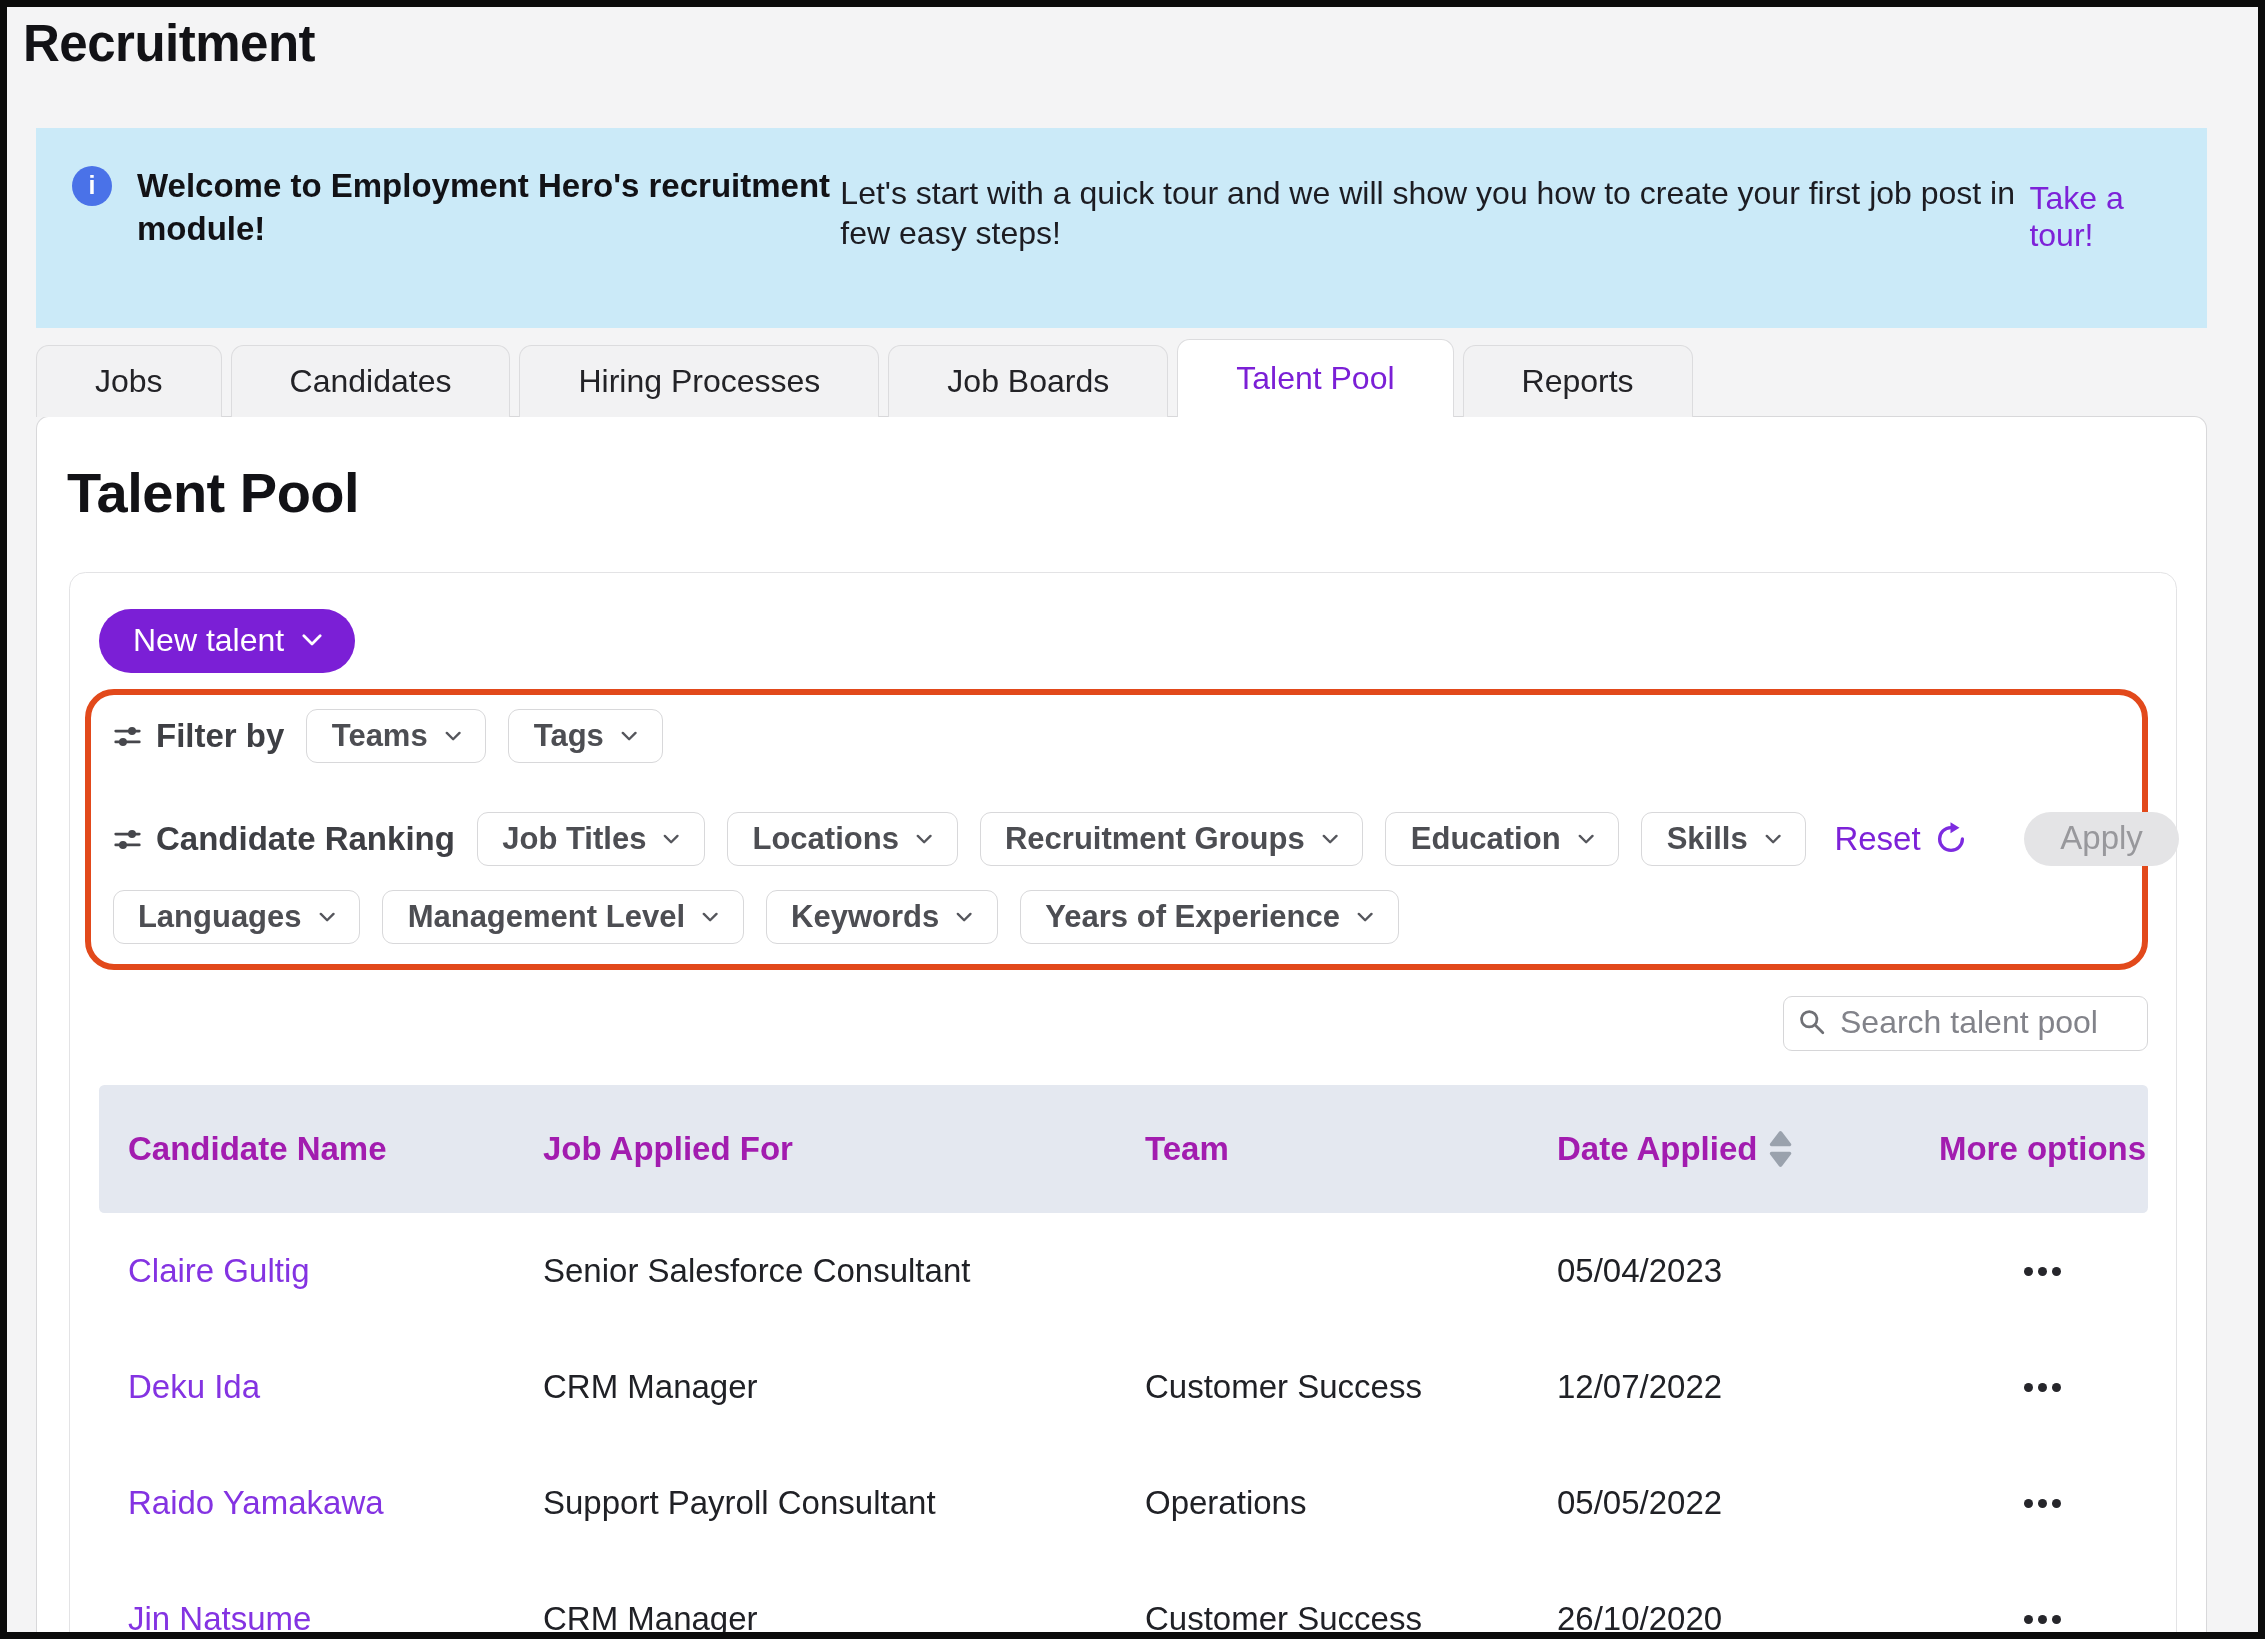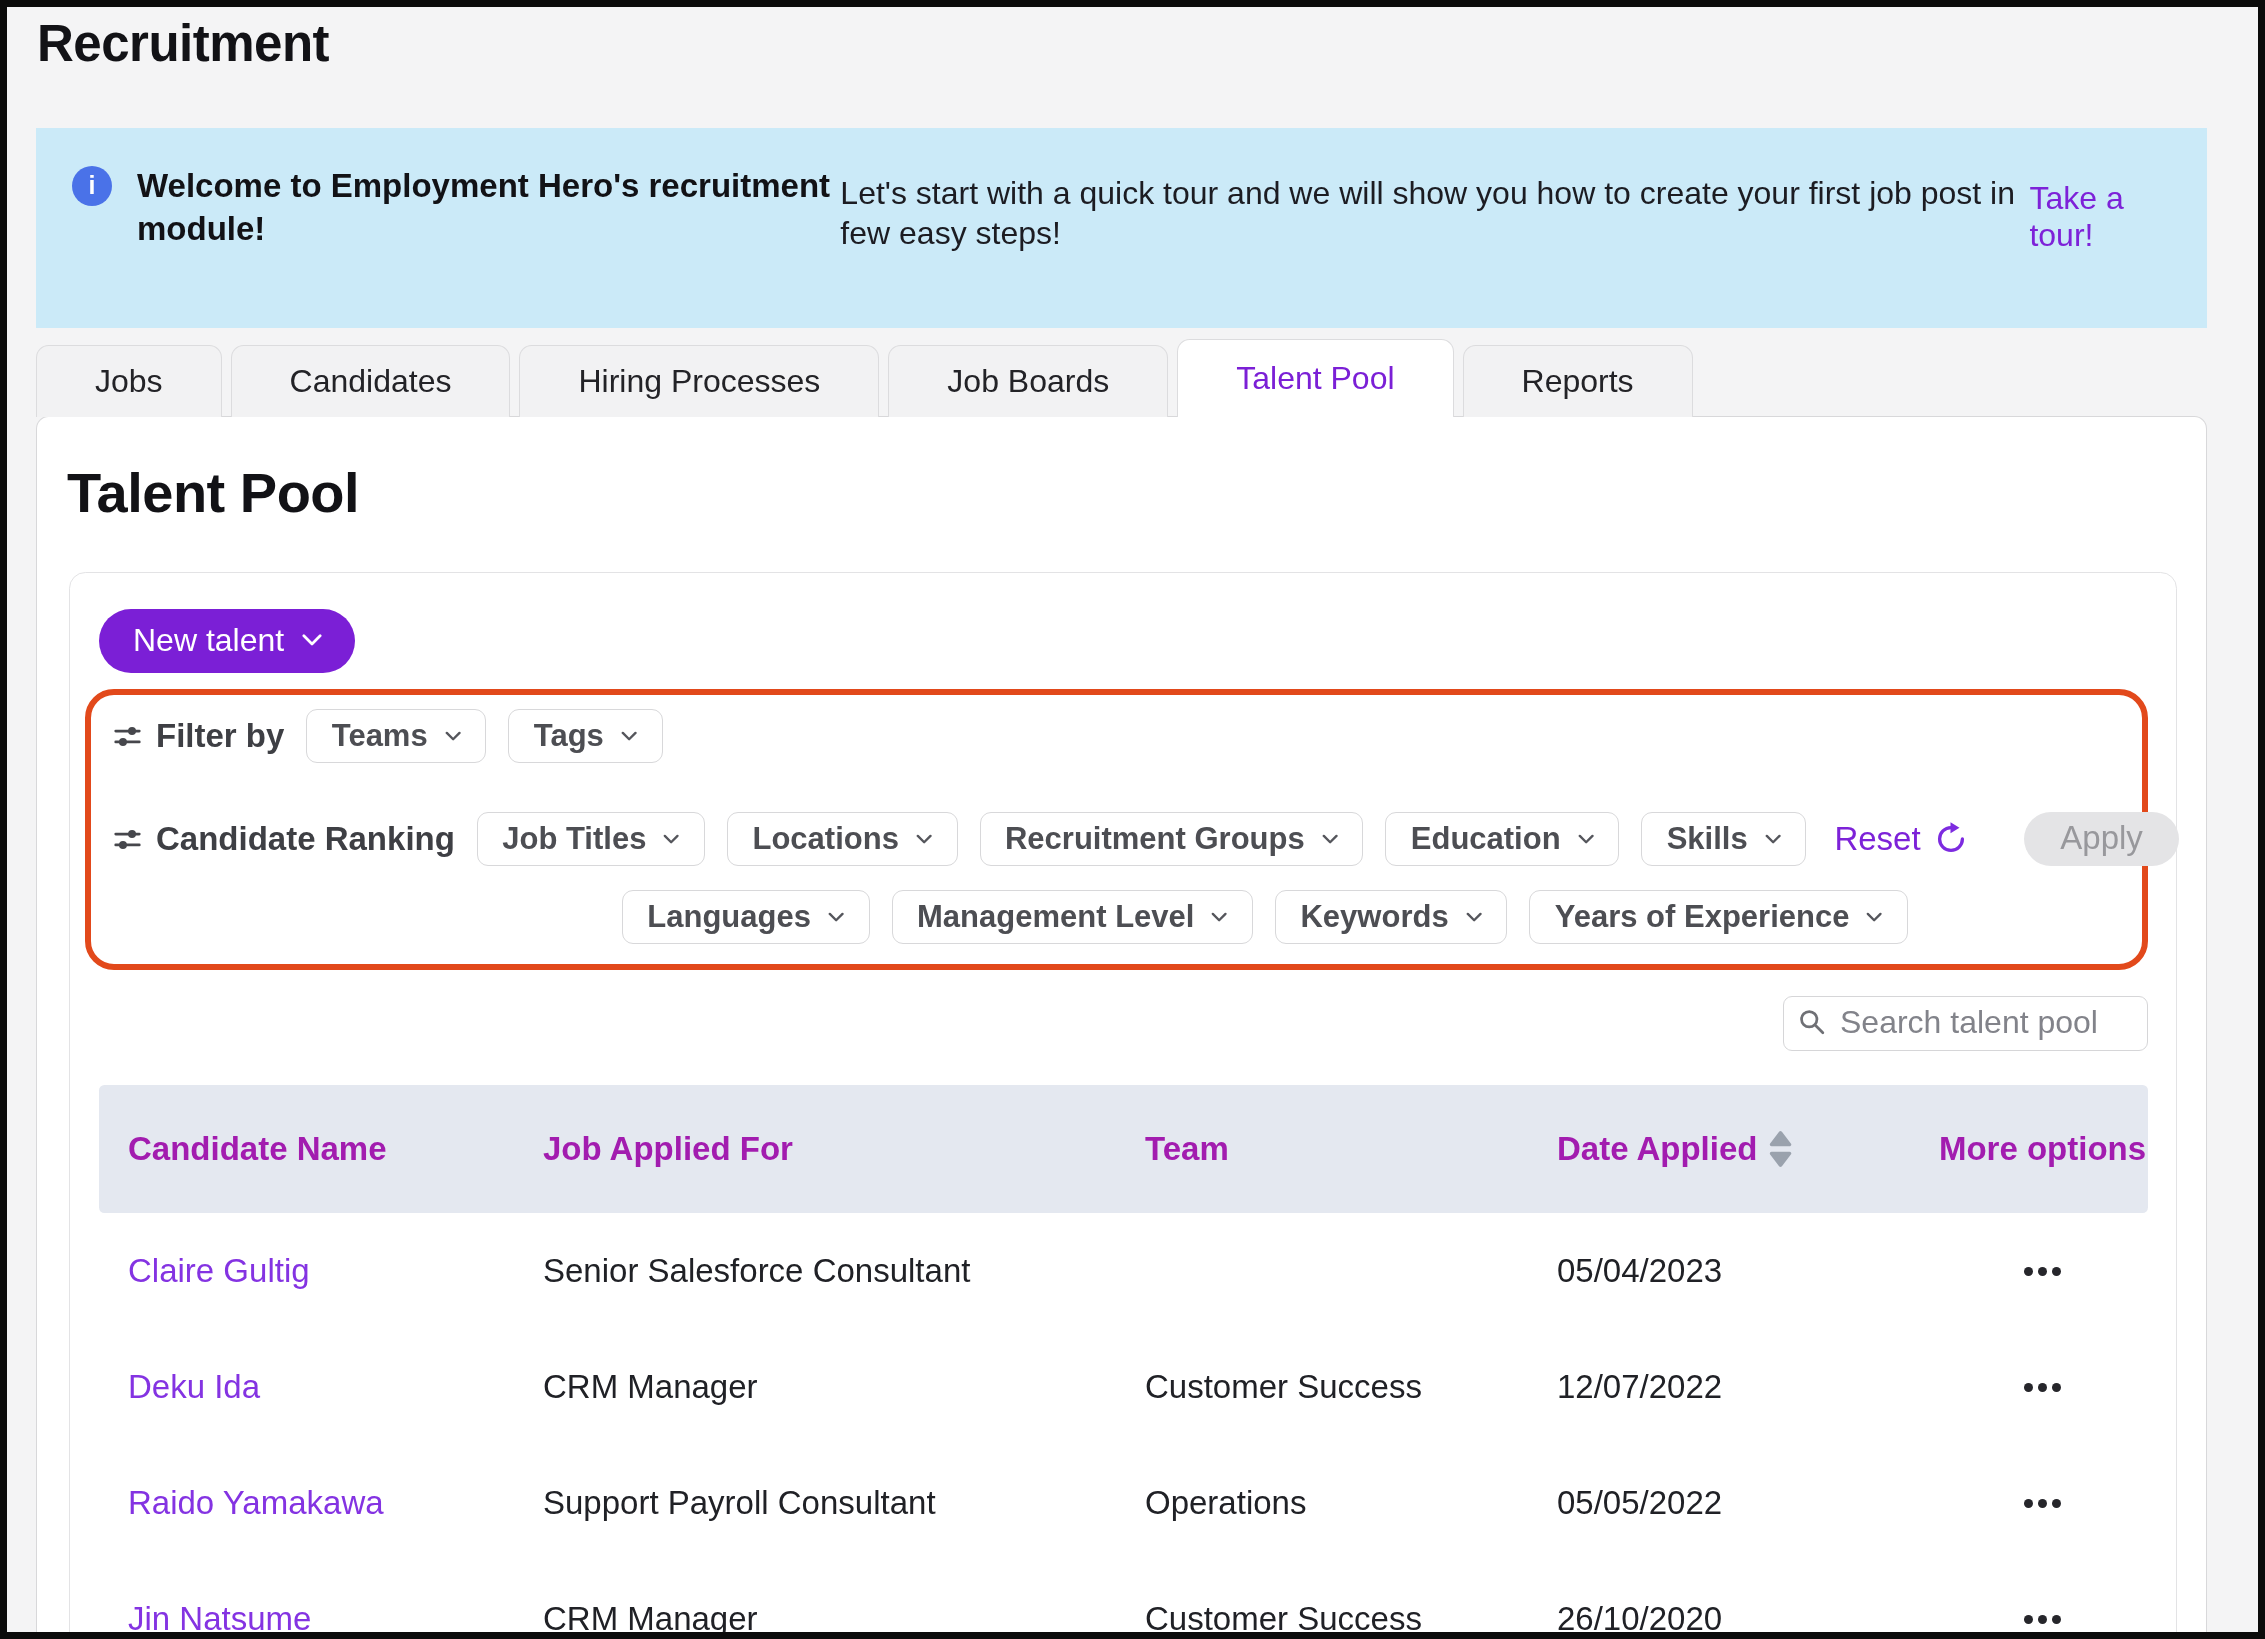--- a/index.html
+++ b/index.html
@@ -4,42 +4,42 @@
 <style>
   html,body{margin:0;padding:0;background:#e8e8e8;}
   *{box-sizing:border-box;}
   .root{
     position:relative;width:2265px;height:1639px;
     border:7.2px solid #0b0b0b;background:#f4f4f5;overflow:hidden;
     font-family:"Liberation Sans","DejaVu Sans",sans-serif;
     -webkit-font-smoothing:antialiased;
   }
   
-  .page-title{position:absolute;left:30px;top:7.2px;font-size:51px;font-weight:800;color:#121216;letter-spacing:-0.5px;}
+  .page-title{position:absolute;left:16px;top:7.2px;font-size:51px;font-weight:800;color:#121216;letter-spacing:-0.5px;}
   .banner{position:absolute;left:29px;top:121px;width:2171px;height:200px;background:var(--bannerbg,#cbeaf8);display:flex;gap:25px;padding:36px 36px 0 36px;}
   .info-badge{flex:0 0 auto;width:40px;height:40px;border-radius:50%;background:var(--infoblue,#4a72e8);color:#fff;display:flex;align-items:center;justify-content:center;font-size:25px;font-weight:700;margin-top:1.8px;}
   .banner-text{display:flex;flex-direction:row;}
   .banner-title{font-size:33px;font-weight:700;color:#121216;line-height:43px;}
   .banner-body{font-size:32px;color:#1c1c22;line-height:40px;margin-top:9px;}
   .banner-link{font-size:32px;color:var(--link,#7d22d8);margin-top:16.3px;cursor:pointer;}
   
   .tabs{position:absolute;left:29px;top:334px;display:flex;gap:9px;align-items:flex-end;z-index:3;height:76px;}
   .tab{background:#f2f2f3;border:0.9px solid #dcdcde;border-bottom:none;border-radius:12.7px 12.7px 0 0;padding:0 58px;height:72px;display:flex;align-items:center;font-size:32px;color:#232327;cursor:pointer;}
   .tab.active{background:#ffffff;color:var(--accent,#7b1fd6);height:78px;}
   
   .panel{position:absolute;left:29px;top:409px;width:2171px;bottom:0;background:#fff;border:0.9px solid #d8d8da;border-bottom:none;border-radius:12.7px 12.7px 0 0;z-index:1;}
   .section-title{position:absolute;left:30px;top:43px;font-size:56px;font-weight:800;color:#121216;letter-spacing:-0.5px;}
   .card{position:absolute;left:32px;top:155px;width:2108px;height:1312px;background:#fff;border:0.9px solid #e3e3e5;border-radius:16.3px;padding:36px 28px 0 29px;}
   
   .new-talent{display:inline-flex;align-items:center;gap:18px;background:var(--accent,#7b1fd6);color:#fff;border:none;border-radius:904px;padding:12.7px 33px 14.5px 34px;font-size:32px;font-family:inherit;cursor:pointer;}
   
   .hlbox{margin:15.4px 0 0 -14.5px;border:6.3px solid var(--highlight,#e2491b);border-radius:29px;padding:14.5px 23.5px 20px 22px;}
   .frow{display:flex;align-items:center;gap:22px;}
   .frow1{margin-bottom:49px;}
-  .frow3{margin-top:23.5px;margin-left:299px;justify-content:center;}
+  .frow3{margin-top:23.5px;}
   .flabel{display:flex;align-items:center;gap:14.5px;font-weight:700;font-size:33px;color:#3e3f44;white-space:nowrap;}
   .fbtn{display:flex;align-items:center;gap:17px;background:#fff;border:1.8px solid #d8d8da;border-radius:11px;padding:8.1px 24.4px;font-size:31px;font-weight:700;color:#4d4e53;font-family:inherit;white-space:nowrap;cursor:pointer;}
   .reset{margin-left:auto;display:flex;align-items:center;gap:12.7px;color:var(--link,#7d22d8);font-size:33px;background:none;border:none;font-family:inherit;cursor:pointer;}
   .apply{background:#e4e4e6;color:#98989c;border:none;border-radius:904px;padding:7.2px 36px 9px;font-size:33px;font-family:inherit;margin-left:27px;}
   
   .search-row{display:flex;justify-content:flex-end;margin-top:26px;}
   .search{position:relative;width:365px;height:55px;}
   .search input{width:100%;height:100%;border:1.8px solid #d6d6d8;border-radius:9px;font-size:32px;font-family:inherit;padding:0 14.5px 1.8px 56px;color:#3a3b40;outline:none;}
   .search input::placeholder{color:#82838a;}
   .search svg{position:absolute;left:13.6px;top:11px;}

